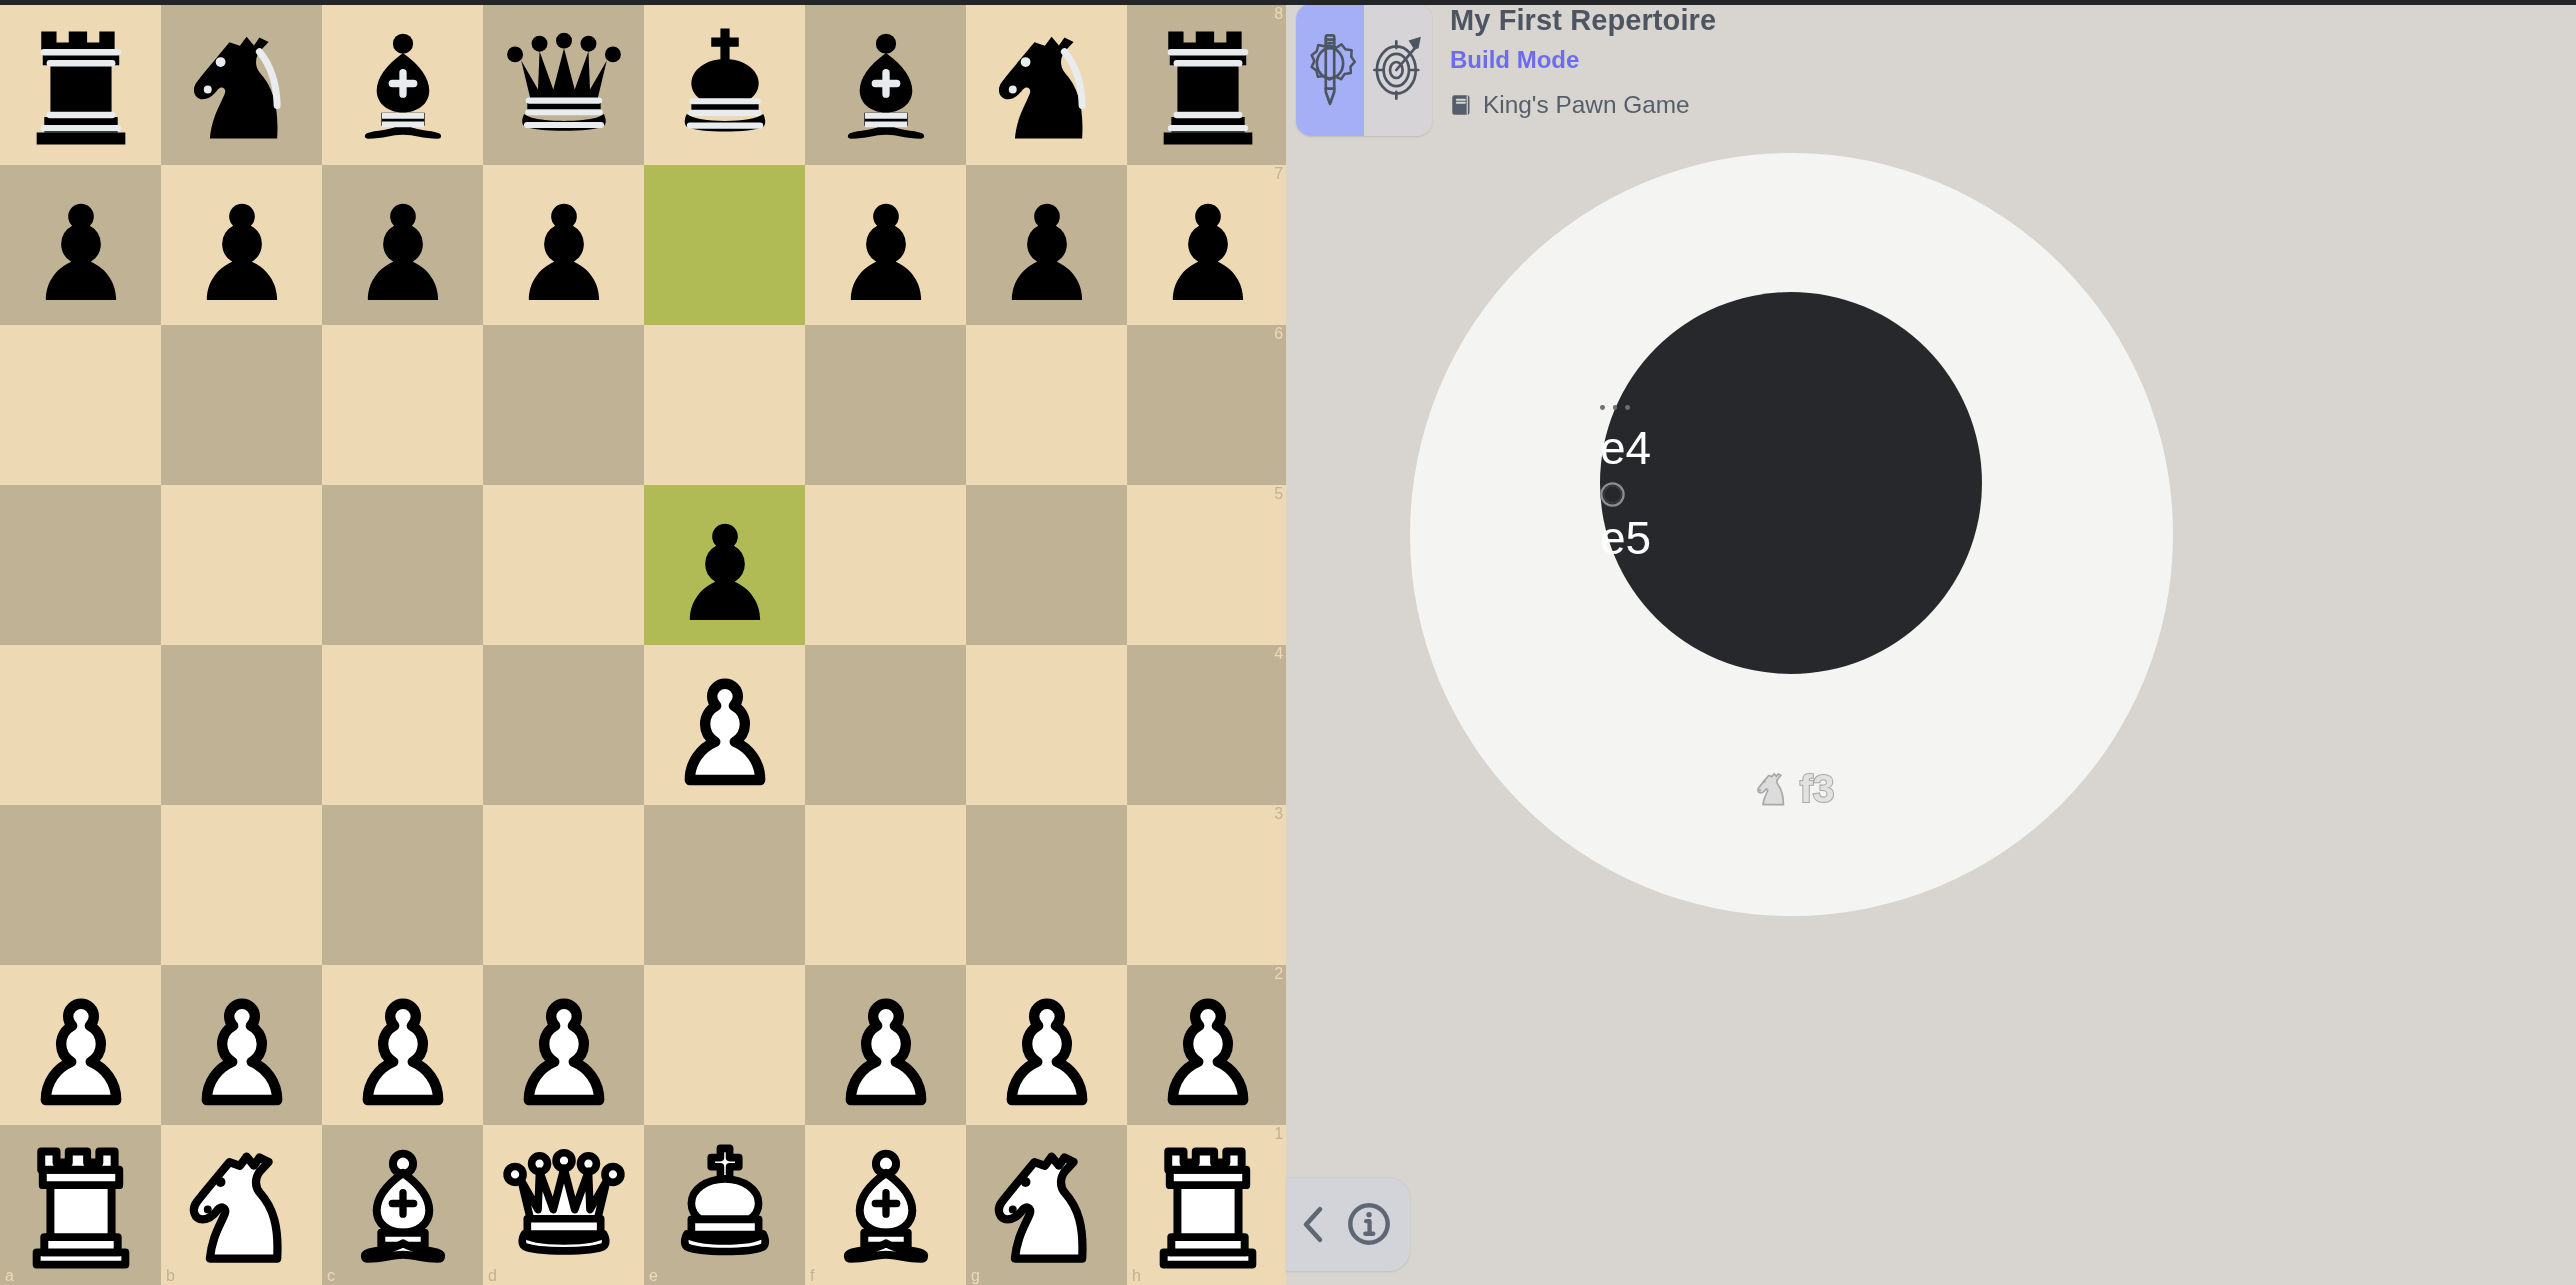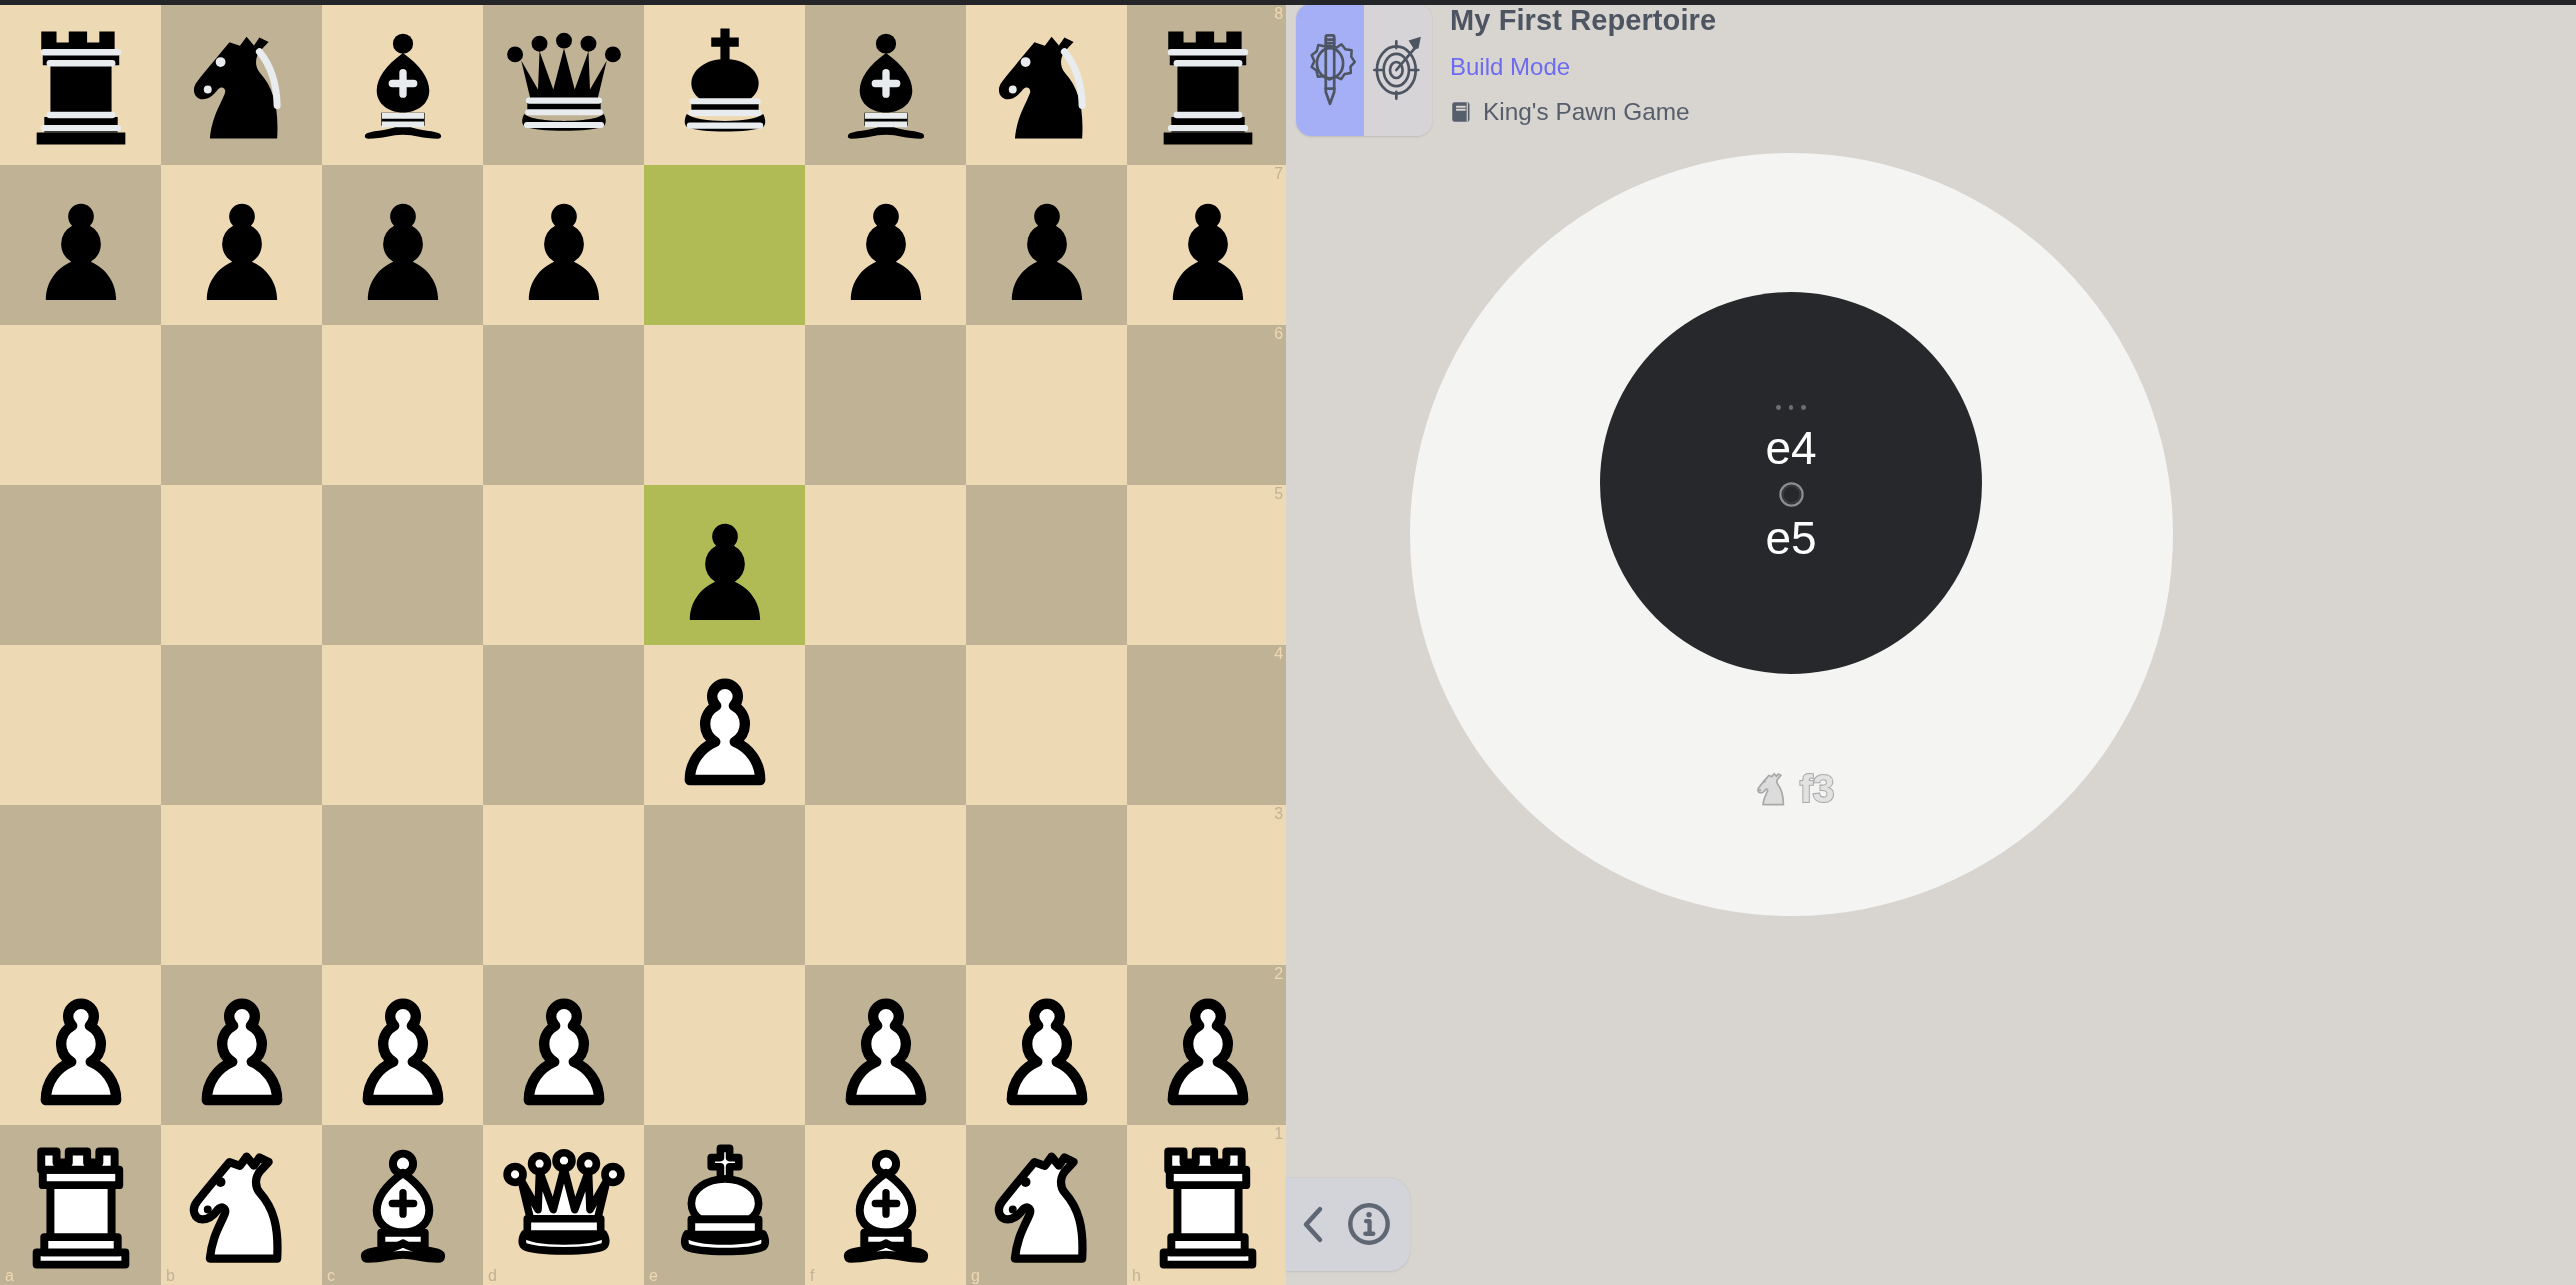--- a/index.html
+++ b/index.html
@@ -39,38 +39,38 @@
   
   #modebar{position:absolute;left:9.8px;top:3.5px;display:flex;
            border-radius:15.3px;overflow:hidden;box-shadow:0 0.7px 2.1px rgba(0,0,0,.12);}
   .mode-tab{width:68px;height:132px;display:flex;align-items:center;justify-content:center;}
   .mode-tab.active{background:#a5aff5;}
   .mode-tab.idle{background:#d6d4d6;}
   .mode-tab svg{width:54px;height:78px;display:block;}
 
   #headtext{position:absolute;left:164px;top:2.8px;width:614px;}
   #repname{font-size:29px;font-weight:bold;color:#4d5562;letter-spacing:0.1px;line-height:1.18;}
-  #modename{font-size:24px;font-weight:normal;color:#6c6cf0;line-height:1.15;margin-top:16px;}
+  #modename{font-size:24px;font-weight:bold;color:#6c6cf0;line-height:1.15;margin-top:9px;}
   #openrow{display:flex;align-items:center;gap:9px;margin-top:19px;}
   #openrow .bk{width:24px;height:24px;flex:0 0 auto;}
   #openname{font-size:24.4px;color:#555e6b;line-height:1;}
 
   
   #hamb{position:absolute;right:0;top:4.9px;width:149px;height:101px;
         background:#d3d4d9;border-bottom-left-radius:19.5px;
         box-shadow:-0.7px 0.7px 2.1px rgba(0,0,0,.10);
         display:flex;flex-direction:column;align-items:center;justify-content:center;gap:19px;}
   #hamb span{display:block;width:79px;height:9px;border-radius:4.9px;background:#6d7480;}
 
   
   #wheelwrap{position:absolute;left:124px;top:153px;width:767px;height:767px;}
   #outercircle{position:absolute;left:0;top:0;width:763px;height:763px;border-radius:50%;
                background:#f4f4f3;}
   #innercircle{position:absolute;left:190px;top:139px;width:382px;height:382px;border-radius:50%;
-               background:#26282b;display:flex;flex-direction:column;align-items:center;justify-content:center;}
+               background:#26282b;display:flex;flex-direction:column;justify-content:center;}
   #dots{display:flex;gap:7.7px;margin-bottom:15.3px;}
   #dots i{width:4.9px;height:4.9px;border-radius:50%;background:#6b6e73;display:block;}
   #movetop{font-size:46px;color:#fff;line-height:1;font-weight:normal;}
   #arrowbadge{margin:10.5px 0 8.4px;width:25px;height:25px;}
   #movebot{font-size:46px;color:#ffffff;line-height:1;font-weight:normal;}
   #nextmove{position:absolute;left:0;top:614px;width:763px;display:flex;
             align-items:center;justify-content:center;gap:8px;}
   #nextmove .nk{width:43px;height:43px;display:block;}
   #nextmove .nt{font-size:39px;color:#e2e2e2;line-height:1;font-weight:bold;
                 -webkit-text-stroke:2.1px #a9a9a9;paint-order:stroke fill;}

